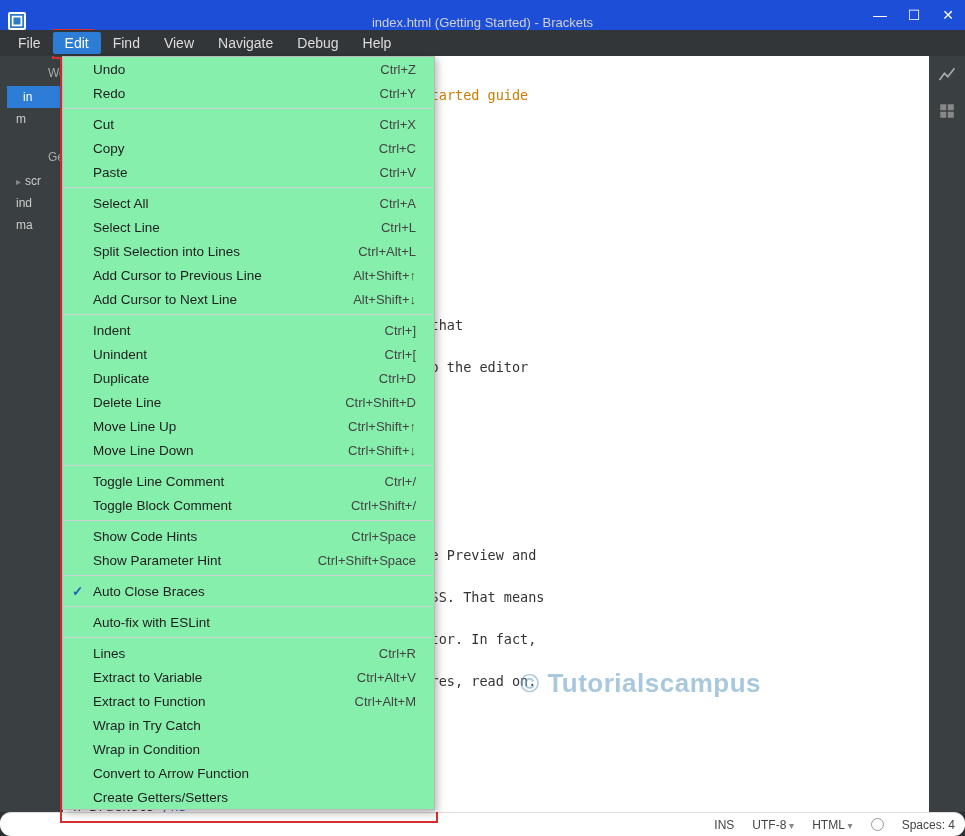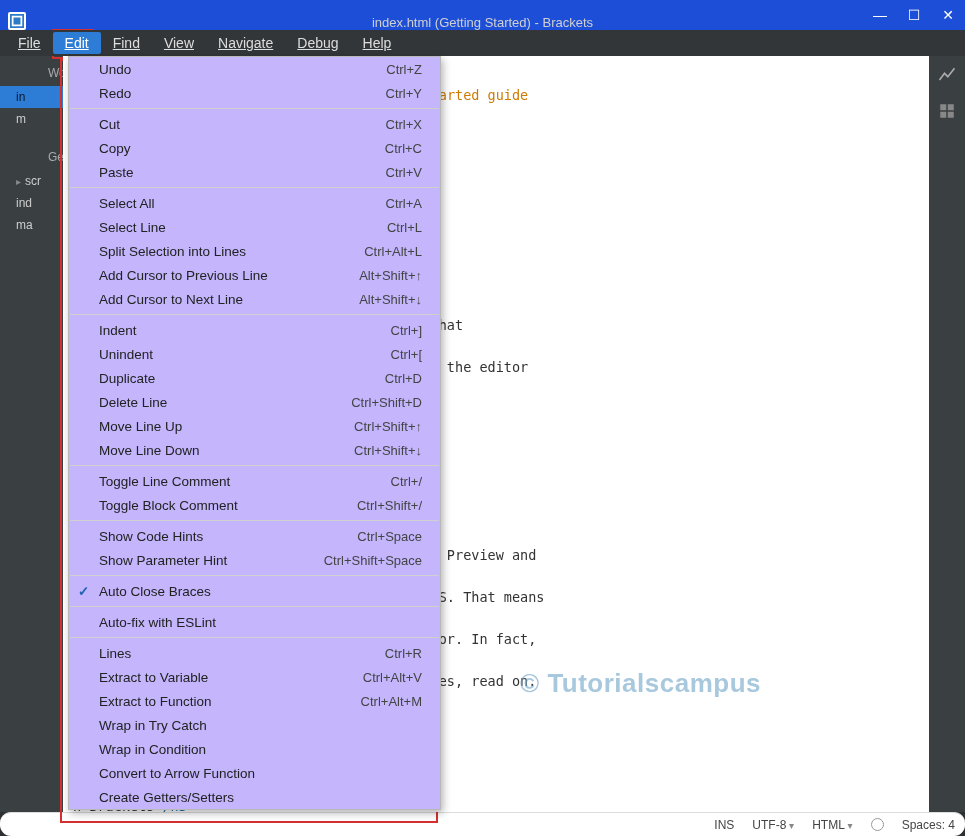--- a/index.html
+++ b/index.html
@@ -4,38 +4,38 @@
 <style>
   * { margin: 0; padding: 0; box-sizing: border-box; }
   body { font-family: "Segoe UI", Arial, sans-serif; font-size: 13px; background: #2c3033; color: #ccc; overflow: hidden; width: 965px; height: 836px; position: relative; }
   .titlebar { height: 30px; background: #1d4ed8; display: flex; align-items: flex-end; color: #d0d0d0; font-size: 13px; position: relative; }
   .titlebar .app-icon { width: 18px; height: 18px; margin: 0 8px; display:inline-flex; align-items:center; justify-content:center; background:#fff; border-radius:2px;}
   .titlebar .app-icon svg { width:14px; height:14px;}
   .titlebar .title { position:absolute; left:0; right:0; text-align:center; font-size:13px;}
   .win-controls { position:absolute; right:0; top:0; display:flex; }
   .win-controls div { width:34px; height:30px; display:flex; align-items:center; justify-content:center; color:#fff; font-size:14px;}
   .menubar { height: 26px; background: #323639; display:flex; align-items:center; padding: 0 6px; font-size:14px; color:#ddd; position: relative; z-index: 2;}
-  .menubar .menu-item { padding: 3px 12px; cursor:default; border-radius:2px;text-decoration:underline;}
+  .menubar .menu-item { padding: 3px 12px; cursor:default; border-radius:2px;}
   .menubar .menu-item.active { background:#2d7dd6; color:#fff; }
   .highlight-box { position:absolute; border: 2.5px solid #d43030; pointer-events:none; }
   .main { display:flex; height: calc(100% - 30px - 26px - 24px); }
   .sidebar { width: 63px; background:#3a3f42; color:#bbb; font-size:12px; display:flex; flex-direction:column; padding-top:4px; overflow:hidden;}
   .side-section-title { padding: 6px 8px; color:#aaa; font-size:12px; white-space:nowrap; overflow:hidden;margin-left:40px;}
   .side-item { padding: 4px 8px 4px 16px; white-space:nowrap; overflow:hidden; font-size:12px; color:#ccc;}
-  .side-item.active { background:#2d7dd6; color:#0f172a;}
+  .side-item.active { background:#2d7dd6; color:#ffffff;margin-left:7px;}
   .side-caret::before { content:"▸"; margin-right:4px; color:#888; font-size:10px;}
   .editor { flex:1; background:#fff; color:#333; font-family:"Consolas","Menlo",monospace; font-size:13.5px; line-height:1.55; padding:8px 10px 8px 10px; overflow:hidden; position:relative; white-space:pre; }
   .editor .tag { color:#1f6fb2; }
   .editor .attr { color:#6b8e23; }
   .editor .str { color:#ce7b00; }
   .editor .dim { color:#888; }
   .rightbar { width: 36px; background:#3a3f42; display:flex; flex-direction:column; align-items:center; padding-top:6px; gap:10px;}
   .rightbar .ricon { width:26px; height:26px; display:flex; align-items:center; justify-content:center; color:#aaa; font-size:18px;}
   .statusbar { height: 24px; background:#fff; border-top:1px solid #ddd; display:flex; align-items:center; font-size:12px; color:#444; padding: 0 10px; gap:18px; justify-content:flex-end;border-radius:11px;}
-  .dropdown { position:absolute; top:56px; left:68px; width:373px; background:#c4b5fd; border:1px solid #b8b8b8; box-shadow: 2px 3px 8px rgba(0,0,0,0.3); color:#222; font-size:13.5px; z-index:5;}
+  .dropdown { position:absolute; top:56px; left:62px; width:373px; background:#86efac; border:1px solid #b8b8b8; box-shadow: 2px 3px 8px rgba(0,0,0,0.3); color:#222; font-size:13.5px; z-index:5;}
   .dropdown .row { display:flex; align-items:center; height:24px; padding: 0 18px 0 30px; position:relative;}
   .dropdown .sep-row { height:1px; background:#d0d0d0; margin: 3px 1px;}
   .dropdown .label { flex:1; }
   .dropdown .shortcut { color:#444; font-size:13px;}
   .dropdown .check::before { content:"✓"; position:absolute; left:9px; color:#2265b3; font-weight:bold;}
   .watermark { position:absolute; left:520px; top:668px; font-size:26px; color:#6fa4c7; font-weight:600; opacity:0.6; font-family:"Segoe UI",Arial,sans-serif; letter-spacing:0.5px; z-index:1; pointer-events:none;}
   .sb-dd::after{ content:" ▾"; color:#888; font-size:10px;}
   .circle { display:inline-block; width:13px; height:13px; border:1px solid #999; border-radius:50%; vertical-align:middle;}
 </style>
 </head>

